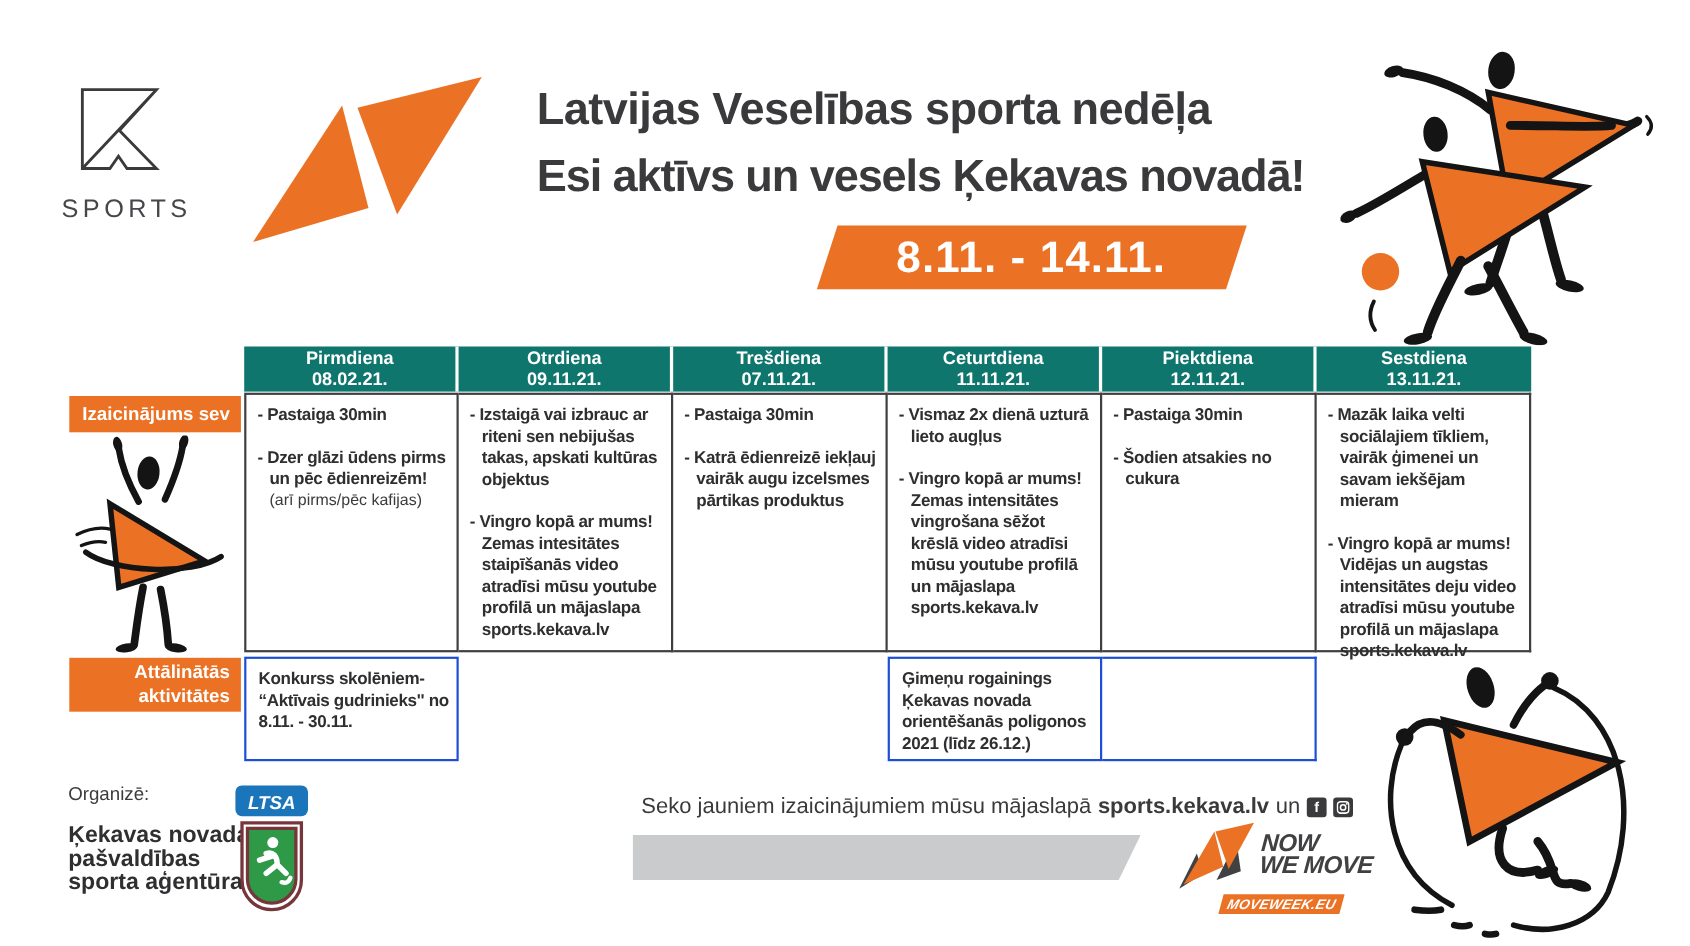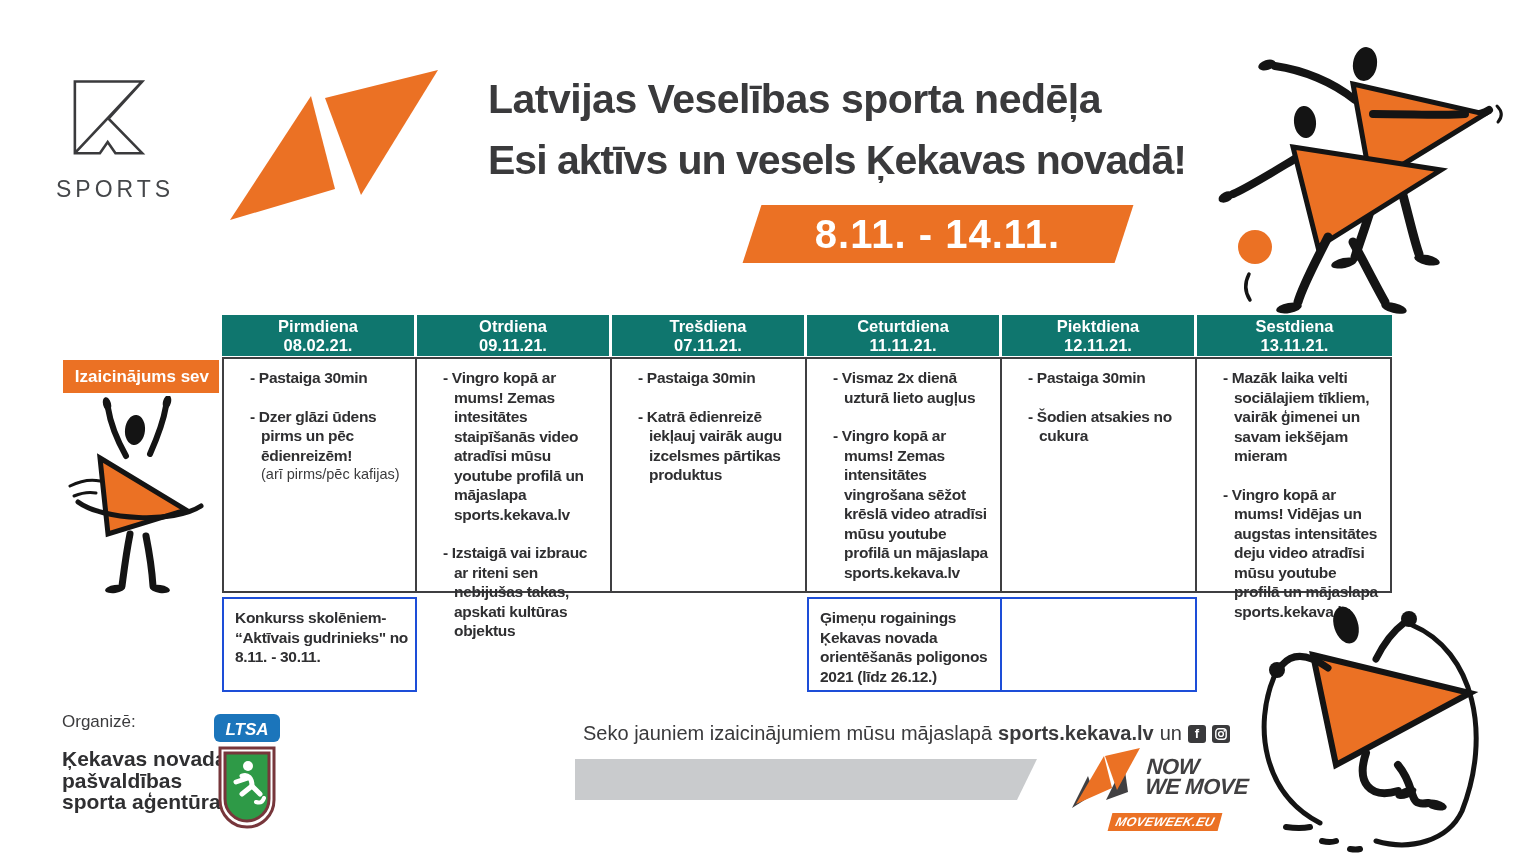--- a/index.html
+++ b/index.html
@@ -30,21 +30,21 @@
   .lbl-challenge { top:360px; height:33px; line-height:33px; }
   .lbl-remote { top:598px; height:49px; padding-top:2px; line-height:22px; }
   .hula { position:absolute; left:68px; top:396px; }
 
   .tablewrap { position:absolute; left:222px; top:315px; width:1172px; }
   .thead, .tbody1, .tbody2 { display:grid; grid-template-columns:repeat(6,195px); }
   .hcell { background:#0f766e; height:41px; color:#fff; font-weight:bold; font-size:16.5px; line-height:19px;
            text-align:center; padding-top:2px; border-right:3px solid #fff; }
   .hcell:last-child { border-right:none; }
   .tbody1 { margin-top:1px; }
-  .cell { height:236px; border:2px solid #3F3F41; border-left-width:0; padding:9px 7px 6px 26px;
+  .cell { height:236px; border:2px solid #3F3F41; border-left-width:0; padding:9px 7px 6px 10px;
           font-size:15.5px; font-weight:bold; line-height:19.5px; letter-spacing:-0.3px; }
   .cell:first-child { border-left-width:2px; }
   .b { padding-left:11px; text-indent:-11px; }
   .b + .b { margin-top:19px; }
   .note { font-weight:normal; font-size:14.5px; padding-left:11px; color:#3b3b3d; letter-spacing:0; }
   .tbody2 { margin-top:4px; }
   .r2cell { height:95px; font-size:15.5px; font-weight:bold; line-height:19.5px; letter-spacing:-0.3px; }
   .r2cell.boxed { border:2px solid #1d4ed8; padding:9px 7px 6px 11px; }
   .r2cell.boxed.no-left { border-left-width:0; }
 
@@ -117,20 +117,24 @@
       <path d="M115,215 C100,245 90,263 85,280" stroke-width="9"></path>
       <ellipse cx="76" cy="286" rx="13" ry="5" fill="#141414" stroke="none" transform="rotate(-10 76 286)"></ellipse>
       <path d="M140,220 C155,248 164,266 172,280" stroke-width="9"></path>
       <ellipse cx="181" cy="286" rx="13" ry="5" fill="#141414" stroke="none" transform="rotate(14 181 286)"></ellipse>
       <circle cx="42" cy="225" r="17" fill="#EB7124" stroke="none"></circle>
       <path d="M36,252 q-7,14 1,26" stroke-width="3.5"></path>
     </g>
   </svg>
 
   <div class="row-label lbl-challenge">Izaicinājums sev</div>
+  <div class="row-label lbl-remote">
+    <div>Attālinātās</div>
+    <div>aktivitātes</div>
+  </div>
   <svg class="hula" width="145" height="198" viewBox="0 0 145 198">
     <g stroke="#141414" stroke-linecap="round" fill="none">
       <ellipse cx="67" cy="34" rx="10" ry="15" fill="#141414" stroke="none" transform="rotate(6 67 34)"></ellipse>
       <path d="M58,60 C48,42 42,25 40,12" stroke-width="6"></path>
       <ellipse cx="39" cy="8" rx="4" ry="7" fill="#141414" stroke="none" transform="rotate(-15 39 8)"></ellipse>
       <path d="M82,58 C90,40 96,22 98,10" stroke-width="6"></path>
       <ellipse cx="99" cy="6" rx="4" ry="7" fill="#141414" stroke="none" transform="rotate(15 99 6)"></ellipse>
       <polygon points="32,62 118,114 40,138" fill="#EB7124" stroke="#141414" stroke-width="5"></polygon>
       <path d="M10,106 C34,124 106,128 133,110" stroke-width="5"></path>
       <path d="M2,90 q16,-8 30,-5" stroke-width="3"></path>
@@ -170,22 +174,22 @@
         </div>
     </div>
 
     <div class="tbody1">
       <div class="cell">
         <div class="b">- Pastaiga 30min</div>
         <div class="b">- Dzer glāzi ūdens pirms un pēc ēdienreizēm!</div>
         <div class="note">(arī pirms/pēc kafijas)</div>
       </div>
       <div class="cell">
+        <div class="b">- Izstaigā vai izbrauc ar riteni sen nebijušas takas, apskati kultūras objektus</div>
         <div class="b">- Vingro kopā ar mums! Zemas intesitātes staipīšanās video atradīsi mūsu youtube profilā un mājaslapa sports.kekava.lv</div>
-        <div class="b">- Izstaigā vai izbrauc ar riteni sen nebijušas takas, apskati kultūras objektus</div>
       </div>
       <div class="cell">
         <div class="b">- Pastaiga 30min</div>
         <div class="b">- Katrā ēdienreizē iekļauj vairāk augu izcelsmes pārtikas produktus</div>
       </div>
       <div class="cell">
         <div class="b">- Vismaz 2x dienā uzturā lieto augļus</div>
         <div class="b">- Vingro kopā ar mums! Zemas intensitātes vingrošana sēžot krēslā video atradīsi mūsu youtube profilā un mājaslapa sports.kekava.lv</div>
       </div>
       <div class="cell">

